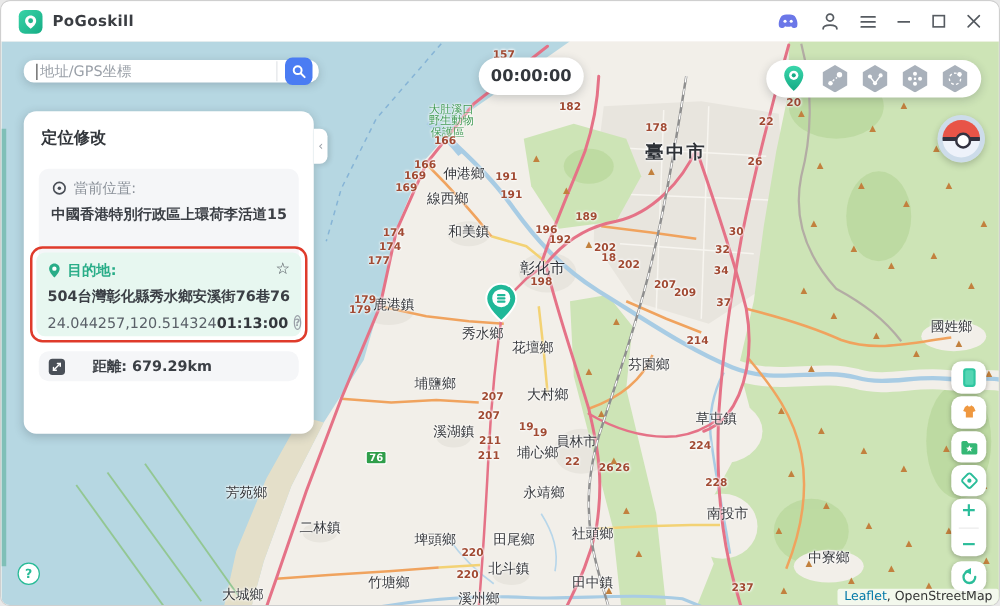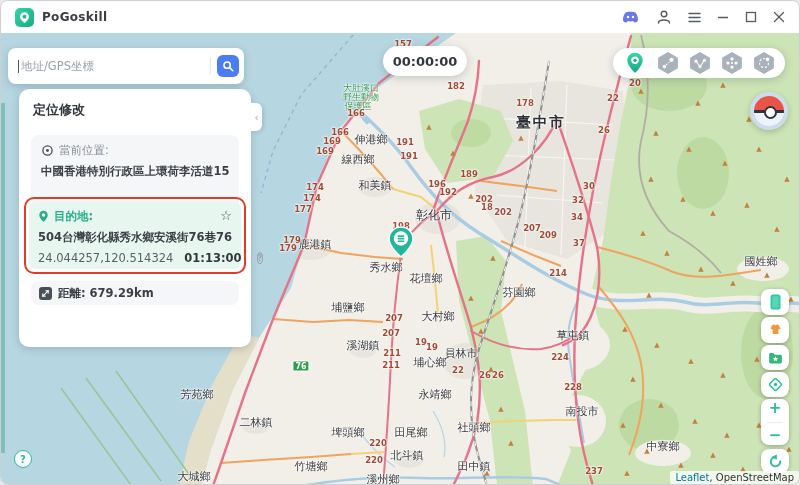--- a/index.html
+++ b/index.html
@@ -25,21 +25,21 @@
   .ml.city{font-size:14.5px;font-weight:bold;color:#2e3237;letter-spacing:2px;}
   .ml.nature{font-size:9px;color:#3f9a52;}
   .ml.rnum{font-size:8.5px;color:#a14a33;font-weight:600;}
   .ml.shield{font-size:8px;font-weight:bold;color:#fff;background:#2f9e4a;border:1px solid #fff;
              border-radius:2px;padding:0 2px;text-shadow:none;}
   .peak{position:absolute;transform:translate(-50%,-50%);font-size:7px;color:#c2813e;line-height:1;}
   
   #dest-marker{position:absolute;left:387px;top:193px;width:26px;height:32px;}
   
   .card{background:#fff;border-radius:8px;box-shadow:0 2px 8px rgba(40,50,60,.22);}
-  #searchbar{position:absolute;left:7px;top:15px;width:236px;height:36px;display:flex;
+  #searchbar{position:absolute;left:18px;top:15px;width:236px;height:18px;display:flex;
              align-items:center;padding:0 5px 0 10px;z-index:20;}
   .caret{width:1px;height:13px;background:#555;margin-right:2px;}
   #search-placeholder{flex:1;font-size:11.5px;color:#9aa0a8;overflow:hidden;white-space:nowrap;}
   .search-divider{width:1px;height:16px;background:#e4e6e9;margin:0 6px;}
   #search-btn{width:22px;height:22px;border-radius:6px;background:#4a7cf3;display:flex;
               align-items:center;justify-content:center;cursor:pointer;}
   #timer{position:absolute;left:382px;top:13px;width:84px;height:30px;border-radius:15px;
          display:flex;align-items:center;justify-content:center;font-size:13px;font-weight:600;
          color:#33373c;z-index:20;}
   #mode-toolbar{position:absolute;left:612px;top:15px;width:172px;height:30px;border-radius:15px;
@@ -63,26 +63,26 @@
   .inner-card{position:absolute;left:12px;width:208px;background:#f5f6f8;border-radius:8px;}
   #current-card{top:46px;height:78px;padding:8px 10px;}
   .row-label{display:flex;align-items:center;gap:5px;font-size:11.5px;color:#8a9098;}
   .addr{font-size:11.5px;color:#3b3f45;font-weight:600;margin-top:6px;white-space:nowrap;overflow:hidden;}
   .coords{font-size:11.5px;color:#4a4f57;margin-top:6px;}
   #dest-red-box{position:absolute;left:5px;top:108px;width:222px;height:77px;border:2px solid #df3b2b;
                 border-radius:10px;padding:3px;}
   #dest-card{width:100%;height:100%;background:#e7f7f0;border-radius:7px;padding:7px 9px;position:relative;}
   #dest-label{color:#29ad88;font-weight:600;font-size:11.5px;display:flex;align-items:center;gap:5px;}
   #fav-star{position:absolute;right:9px;top:6px;font-size:13px;color:#4a4f57;cursor:pointer;}
-  .dest-coord-row{display:flex;align-items:center;margin-top:6px;gap:11px;}
+  .dest-coord-row{display:flex;align-items:center;margin-top:6px;}
   .dest-coord-row .coords{margin-top:0;flex:1;color:#5a6068;}
   #eta{font-size:11.5px;font-weight:600;color:#33373c;margin-right:4px;}
   #eta-help{width:12px;height:12px;border:1.2px solid #9aa0a8;border-radius:50%;font-size:8px;
             color:#9aa0a8;display:flex;align-items:center;justify-content:center;font-weight:bold;cursor:pointer;}
-  #distance-row{top:192px;height:24px;display:flex;align-items:center;gap:6px;padding:0 8px;}
+  #distance-row{top:192px;height:24px;display:flex;align-items:center;gap:22px;padding:0 8px;}
   #distance-icon{width:13px;height:13px;background:#4a5058;border-radius:3px;display:flex;
                  align-items:center;justify-content:center;flex:0 0 auto;}
   #distance-text{font-size:11.5px;font-weight:600;color:#3b3f45;}
   #start-btn{position:absolute;left:50%;top:224px;transform:translateX(-50%);width:106px;height:25px;
              border-radius:13px;background:linear-gradient(#40d0a5,#29bd91);color:#fff;font-size:11.5px;
              display:flex;align-items:center;justify-content:center;letter-spacing:2px;cursor:pointer;
              box-shadow:0 2px 5px rgba(41,189,145,.4);}
   
   .mapbtn{position:absolute;left:760px;width:28px;background:#fff;border-radius:8px;cursor:pointer;
           box-shadow:0 1px 4px rgba(0,0,0,.28);display:flex;align-items:center;justify-content:center;z-index:20;}
@@ -300,21 +300,21 @@
         <span class="ml rnum" style="left: 311px; top: 165px;">174</span>
         <span class="ml rnum" style="left: 302px; top: 176px;">177</span>
         <span class="ml rnum" style="left: 404px; top: 109px;">191</span>
         <span class="ml rnum" style="left: 408px; top: 123px;">191</span>
         <span class="ml rnum" style="left: 468px; top: 141px;">189</span>
         <span class="ml rnum" style="left: 436px; top: 151px;">196</span>
         <span class="ml rnum" style="left: 447px; top: 159px;">192</span>
         <span class="ml rnum" style="left: 483px; top: 166px;">202</span>
         <span class="ml rnum" style="left: 502px; top: 179px;">202</span>
         <span class="ml rnum" style="left: 486px; top: 174px;">18</span>
-        <span class="ml rnum" style="left: 400px; top: 193px;">198</span>
+        <span class="ml rnum" style="left: 432px; top: 193px;">198</span>
         <span class="ml rnum" style="left: 291px; top: 207px;">179</span>
         <span class="ml rnum" style="left: 287px; top: 215px;">179</span>
         <span class="ml rnum" style="left: 393px; top: 285px;">207</span>
         <span class="ml rnum" style="left: 390px; top: 300px;">207</span>
         <span class="ml rnum" style="left: 391px; top: 320px;">211</span>
         <span class="ml rnum" style="left: 390px; top: 332px;">211</span>
         <span class="ml rnum" style="left: 420px; top: 309px;">19</span>
         <span class="ml rnum" style="left: 431px; top: 314px;">19</span>
         <span class="ml rnum" style="left: 457px; top: 337px;">22</span>
         <span class="ml rnum" style="left: 484px; top: 342px;">26</span>

